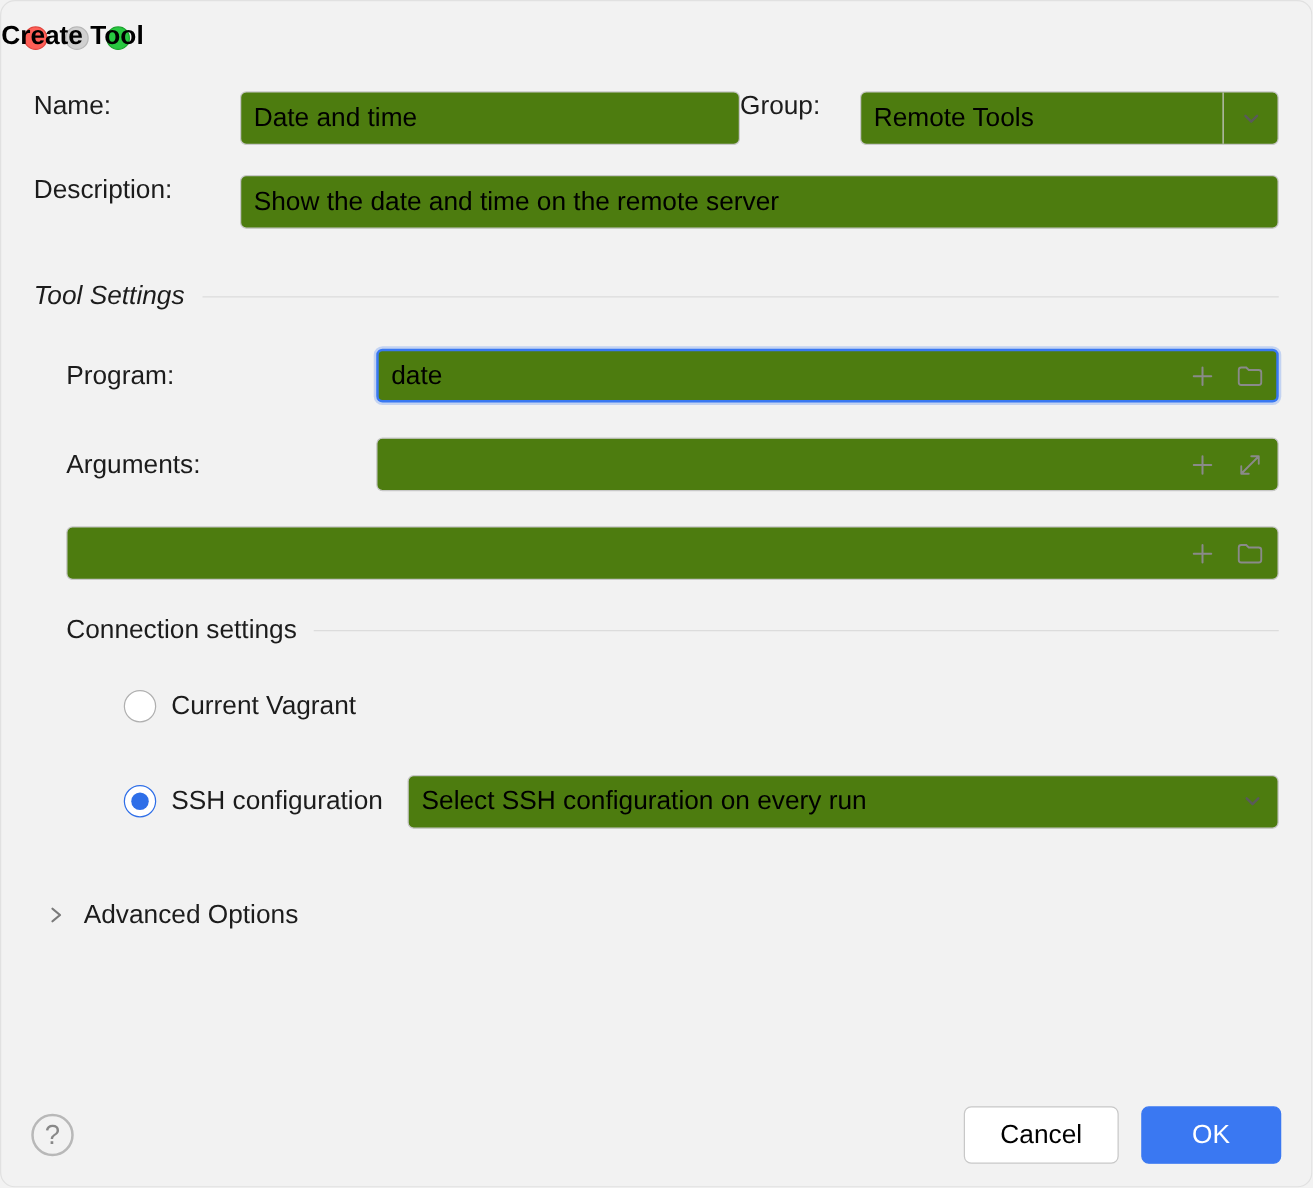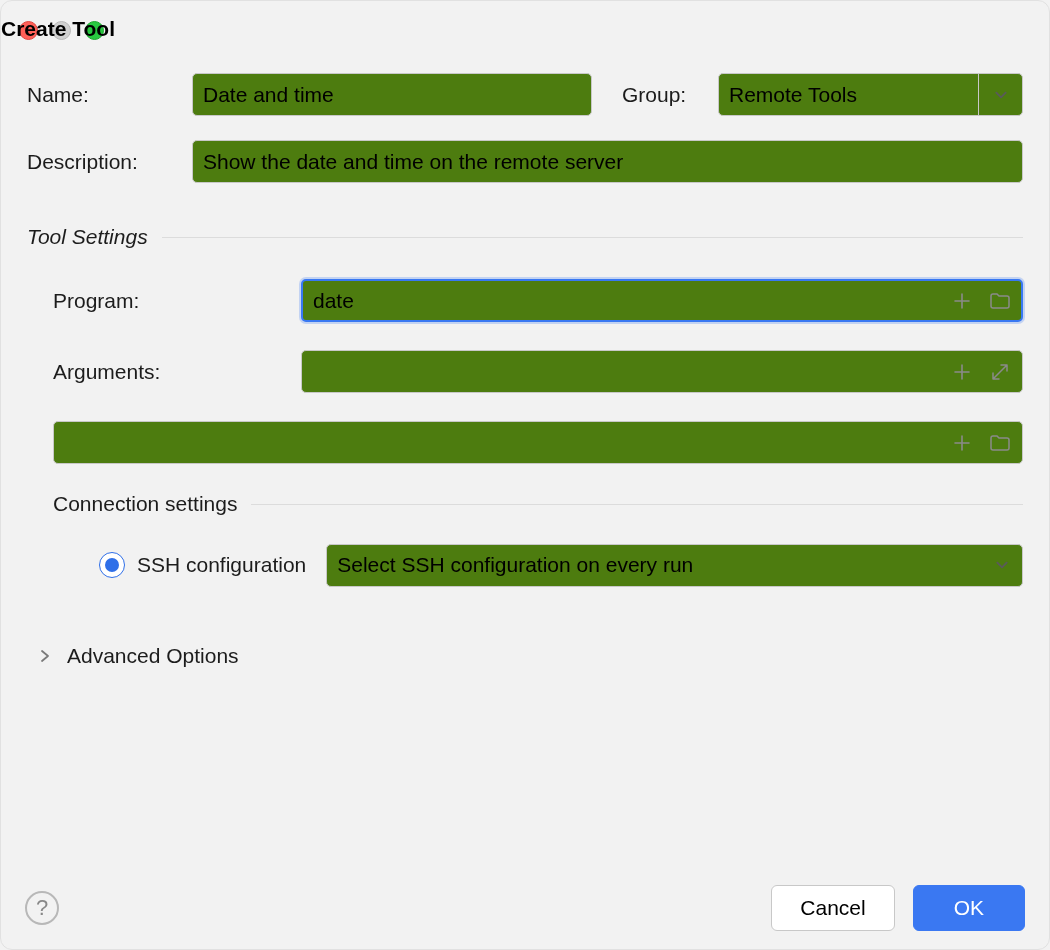--- a/index.html
+++ b/index.html
@@ -33,35 +33,35 @@
   .tl { width:19px; height:19px; border-radius:50%; }
   .tl.red{background:#ff5f57;border:1px solid #e1453e;}
   .tl.yel{background:#d0d0d0;border:1px solid #b8b8b8;}
   .tl.grn{background:#28c840;border:1px solid #1ca52e;}
   .title {
     position:absolute; left:0; right:0; text-align:left;
     font-weight:600; font-size:21px; top:16px;
     color:#000;
   }
   .content { padding:22px 26px 0 26px; }
-  .row { display:flex; align-items:center; margin-bottom:24px; }
+  .row { display:flex; margin-bottom:24px; }
   .lbl { width:165px; }
   .lbl-desc { width:165px; }
   input.tx, .select {
     height:43px;
     border:1px solid #c8c8c8;
     border-radius:5px;
     background:#4d7c0f;
     font-size:21px;
     padding:0 10px;
     font-family:inherit;
     color:#000;
   }
   .name-input { width:400px; }
-  .group-lbl { width:96px; margin-left:30px; }
+  .group-lbl { width:96px; }
   .select {
     display:flex; align-items:center; justify-content:space-between;
     flex:1;
     cursor:default;
     padding-right:0;
   }
   .select-group { width:302px; }
   .select-ssh { width:576px; margin-left:20px; }
   .select .sel-text { flex:1; }
   .select .chev {
@@ -231,20 +231,24 @@
           </span>
         </div>
       </div>
     </div>
 
     <div class="subsection-head">
       <span class="sh-text">Connection settings</span>
       <span class="rule"></span>
     </div>
 
+    <div class="radio-row">
+      <span class="radio"></span>
+      <span>Current Vagrant</span>
+    </div>
 
     <div class="radio-row">
       <span class="radio checked">
           <span class="dot"></span>
         </span>
       <span>SSH configuration</span>
       <div class="select select-ssh">
         <span class="sel-text">Select SSH configuration on every run</span>
         <span class="chev">
           <svg width="14" height="14" viewBox="0 0 12 12">

